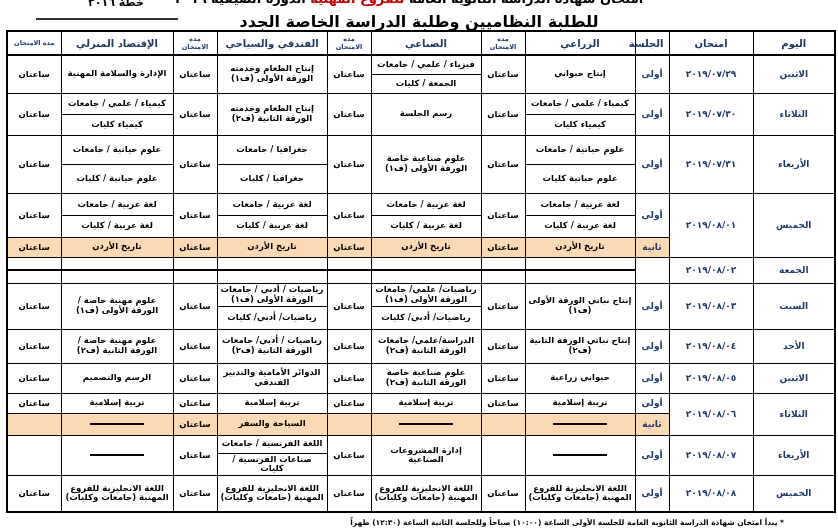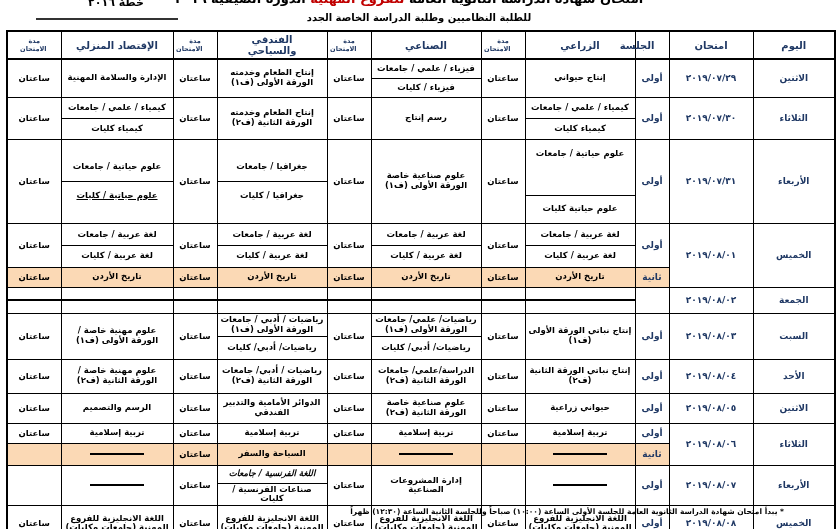--- a/index.html
+++ b/index.html
@@ -21,54 +21,54 @@
   .plan {
     position: absolute; top: -4px; left: 88px;
     font-size: 11px; font-weight: bold; color: #000;
   }
   .plan-line {
     position: absolute; top: 18px; left: 36px; width: 142px;
     border-top: 2px solid #333; height: 0;
   }
   .subtitle {
     position: absolute; top: 12px; left: 0; right: 0; text-align: center;
-    font-size: 10px; font-weight: bold; color: #000;
+    font-size: 16px; font-weight: bold; color: #000;
   }
 
   
   table.exam {
     border-collapse: collapse; table-layout: fixed;
     width: 828px; margin: 0 2px 0 8px;
     border: 2px solid #000;
   }
   th, td { border: 1px solid #000; padding: 0; text-align: center; vertical-align: middle; }
   thead th {
     color: #1F3864; font-weight: bold; font-size: 10px;
-    height: 24px; padding: 2px 14px; border-bottom: 2px solid #000;
+    height: 24px; padding: 2px 5px; border-bottom: 2px solid #000;
   }
   thead th.durh { font-size: 6.5px; }
   td.day, td.session { color: #1F3864; font-weight: bold; font-size: 9px; }
   td.date { color: #1F3864; font-weight: bold; font-size: 9px; direction: ltr; }
   td.subject { font-weight: bold; font-size: 8.5px; color: #000; line-height: 1.15; }
   td.subject .sub {
     display: flex; align-items: center; justify-content: center;
     padding: 1px 2px;
   }
   td.subject .sub + .sub { border-top: 1px solid #000; }
   td.dur { font-weight: bold; font-size: 8.5px; color: #000; }
   .hl { background: #FBD9B5; }
   .dash {
     display: inline-block; width: 54px; height: 2px;
     background: #000; vertical-align: middle;
   }
   .dash.full { display: block; width: 100%; height: 2px; }
 
   
   .footnote {
-    position: absolute; top: 507px; right: 54px;
+    position: absolute; top: 518px; right: 54px;
     font-size: 7.5px; font-weight: bold; color: #000;
   }
 </style>
 </head>
 <body>
 
 <div class="sheet">
 
   <div class="topbar">
     <div class="clip-title"><span>امتحان شهادة الدراسة الثانوية العامة </span><span class="red">للفروع المهنية</span><span> الدورة الصيفية ٢٠١٩</span></div>
@@ -110,21 +110,21 @@
         <tr style="height: 38px;">
           <td class="day" rowspan="1">الاثنين</td>
           <td class="date" rowspan="1">٢٠١٩/٠٧/٢٩</td>
           <td class="session">أولى</td>
           <td class="subject">
             <div class="sub">إنتاج حيواني</div>
           </td>
           <td class="dur">ساعتان</td>
           <td class="subject">
             <div class="sub" style="min-height: 18px;">فيزياء / علمي / جامعات</div>
-            <div class="sub" style="min-height: 18px;">فيزياء / كليات</div>
+            <div class="sub" style="min-height: 18px;">الجمعة / كليات</div>
           </td>
           <td class="dur">ساعتان</td>
           <td class="subject">
             <div class="sub">إنتاج الطعام وخدمته الورقة الأولى (ف١)</div>
           </td>
           <td class="dur">ساعتان</td>
           <td class="subject">
             <div class="sub">الإدارة والسلامة المهنية</div>
           </td>
           <td class="dur">ساعتان</td>
@@ -132,54 +132,54 @@
         <tr style="height: 42px;">
           <td class="day" rowspan="1">الثلاثاء</td>
           <td class="date" rowspan="1">٢٠١٩/٠٧/٣٠</td>
           <td class="session">أولى</td>
           <td class="subject">
             <div class="sub" style="min-height: 20px;">كيمياء / علمي / جامعات</div>
             <div class="sub" style="min-height: 20px;">كيمياء كليات</div>
           </td>
           <td class="dur">ساعتان</td>
           <td class="subject">
-            <div class="sub">رسم إنتاج</div>
+            <div class="sub">رسم الجلسة</div>
           </td>
           <td class="dur">ساعتان</td>
           <td class="subject">
             <div class="sub">إنتاج الطعام وخدمته الورقة الثانية (ف٢)</div>
           </td>
           <td class="dur">ساعتان</td>
           <td class="subject">
             <div class="sub" style="min-height: 20px;">كيمياء / علمي / جامعات</div>
             <div class="sub" style="min-height: 20px;">كيمياء كليات</div>
           </td>
           <td class="dur">ساعتان</td>
         </tr>
         <tr style="height: 58px;">
           <td class="day" rowspan="1">الأربعاء</td>
           <td class="date" rowspan="1">٢٠١٩/٠٧/٣١</td>
           <td class="session">أولى</td>
           <td class="subject">
             <div class="sub" style="min-height: 28px;">علوم حياتية / جامعات</div>
-            <div class="sub" style="min-height: 28px; margin-top: 27px;">علوم حياتية كليات</div>
+            <div class="sub" style="min-height: 28px;">علوم حياتية كليات</div>
           </td>
           <td class="dur">ساعتان</td>
           <td class="subject">
             <div class="sub">علوم صناعية خاصة الورقة الأولى (ف١)</div>
           </td>
           <td class="dur">ساعتان</td>
           <td class="subject">
             <div class="sub" style="min-height: 28px;">جغرافيا / جامعات</div>
             <div class="sub" style="min-height: 28px;">جغرافيا / كليات</div>
           </td>
           <td class="dur">ساعتان</td>
           <td class="subject">
             <div class="sub" style="min-height: 28px;">علوم حياتية / جامعات</div>
-            <div class="sub" style="min-height: 28px; text-decoration: underline;">علوم حياتية / كليات</div>
+            <div class="sub" style="min-height: 28px;">علوم حياتية / كليات</div>
           </td>
           <td class="dur">ساعتان</td>
         </tr>
         <tr style="height: 44px;">
           <td class="day" rowspan="2">الخميس</td>
           <td class="date" rowspan="2">٢٠١٩/٠٨/٠١</td>
           <td class="session">أولى</td>
           <td class="subject">
             <div class="sub" style="min-height: 21px;">لغة عربية / جامعات</div>
             <div class="sub" style="min-height: 21px;">لغة عربية / كليات</div>
@@ -352,21 +352,21 @@
           <td class="day" rowspan="1">الأربعاء</td>
           <td class="date" rowspan="1">٢٠١٩/٠٨/٠٧</td>
           <td class="session">أولى</td>
           <td class="subject"><span class="dash"></span></td>
           <td class="dur"></td>
           <td class="subject">
             <div class="sub">إدارة المشروعات الصناعية</div>
           </td>
           <td class="dur">ساعتان</td>
           <td class="subject">
-            <div class="sub" style="min-height: 17px; font-style: italic;">اللغة الفرنسية / جامعات</div>
+            <div class="sub" style="min-height: 17px;">اللغة الفرنسية / جامعات</div>
             <div class="sub" style="min-height: 17px;">صناعات الفرنسية / كليات</div>
           </td>
           <td class="dur">ساعتان</td>
           <td class="subject"><span class="dash"></span></td>
           <td class="dur"></td>
         </tr>
         <tr style="height: 36px;">
           <td class="day" rowspan="1">الخميس</td>
           <td class="date" rowspan="1">٢٠١٩/٠٨/٠٨</td>
           <td class="session">أولى</td>

